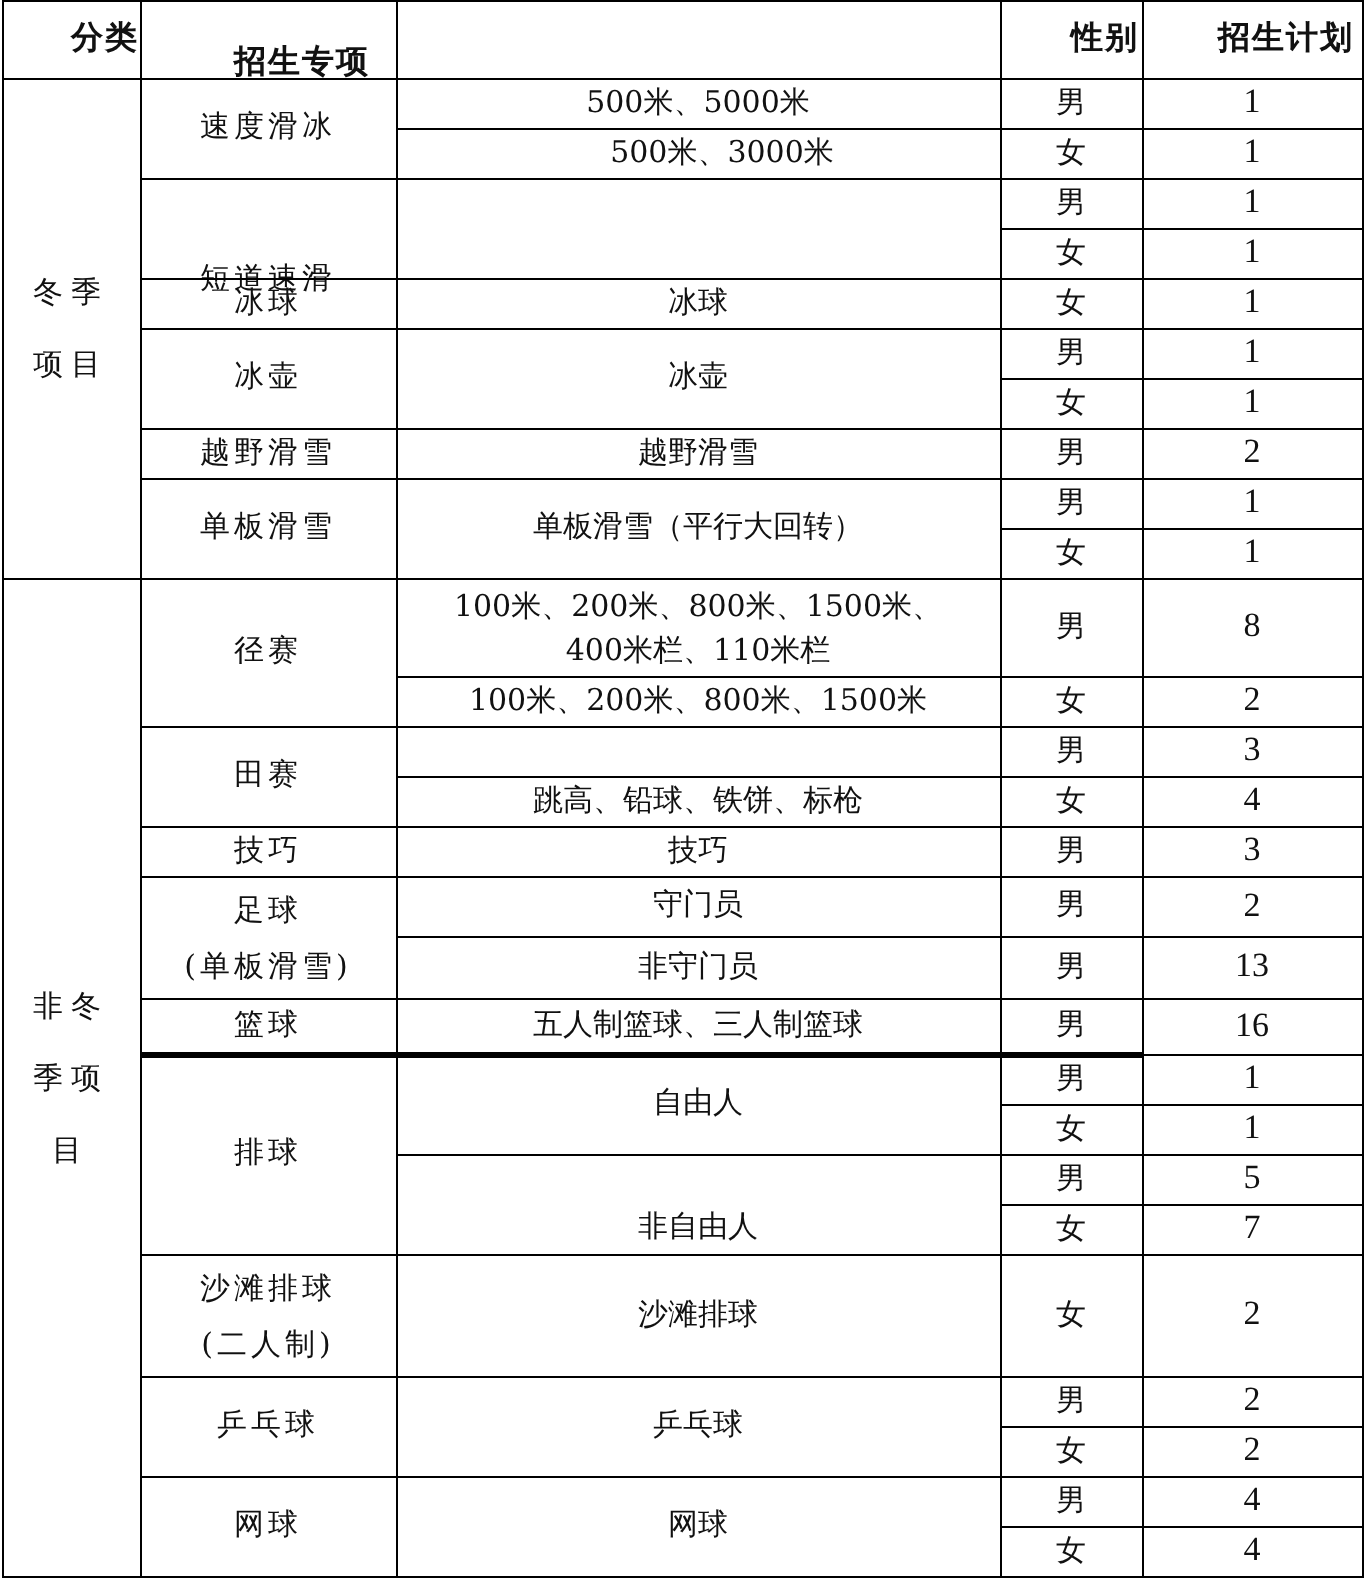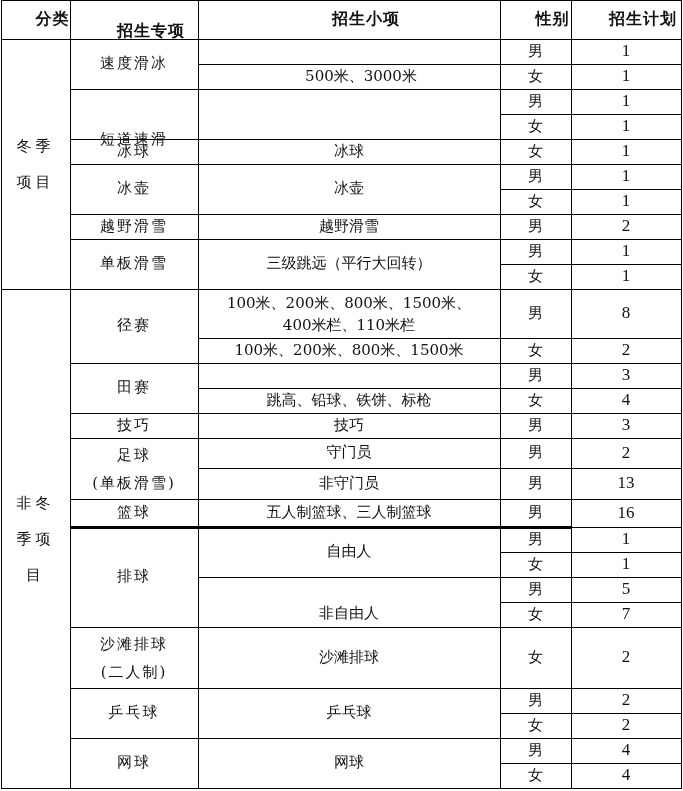--- a/index.html
+++ b/index.html
@@ -17,21 +17,20 @@
   .num { font-family: "Liberation Serif", "DejaVu Serif", serif; font-size: 17px; }
   .sp { letter-spacing: 2px; }
 </style>
 </head>
 <body>
 
 <div id="tbl">
 
   <div class="cell hdr" style="left:1px;top:0;width:69px;height:39px;">分类</div>
   <div class="cell hdr" style="left:70px;top:12px;width:128px;height:39px;">招生专项</div>
-  <div class="cell hdr" style="left:198px;top:0;width:302px;height:39px;">招生小项</div>
   <div class="cell hdr" style="left:500px;top:0;width:71px;height:39px;">性别</div>
   <div class="cell hdr" style="left:571px;top:0;width:110px;height:39px;">招生计划</div>
 
   <div class="cell vtext" style="left:1px;top:39px;width:69px;height:250px;">冬季
 项目</div>
   <div class="cell vtext" style="left:1px;top:289px;width:69px;height:499px;">非冬
 季项
 目</div>
 
   <div class="cell sp" style="left:70px;top:39px;width:128px;height:50px;">速度滑冰</div>
@@ -47,25 +46,26 @@
 
 (单板滑雪)</div>
   <div class="cell sp" style="left:70px;top:499px;width:128px;height:28px;">篮球</div>
   <div class="cell sp" style="left:70px;top:527px;width:128px;height:100px;">排球</div>
   <div class="cell sp" style="left:70px;top:627px;width:128px;height:61px;line-height:14px;">沙滩排球
 
 (二人制)</div>
   <div class="cell sp" style="left:70px;top:688px;width:128px;height:50px;">乒乓球</div>
   <div class="cell sp" style="left:70px;top:738px;width:128px;height:50px;">网球</div>
 
+  <div class="cell" style="left:198px;top:39px;width:302px;height:25px;">500米、5000米</div>
   <div class="cell" style="left:198px;top:64px;width:302px;height:25px;padding-left:24px;">500米、3000米</div>
   <div class="cell" style="left:198px;top:139px;width:302px;height:25px;">冰球</div>
   <div class="cell" style="left:198px;top:164px;width:302px;height:50px;">冰壶</div>
   <div class="cell" style="left:198px;top:214px;width:302px;height:25px;">越野滑雪</div>
-  <div class="cell" style="left:198px;top:239px;width:302px;height:50px;">三级跳远（平行大回转）</div>
+  <div class="cell" style="left:198px;top:239px;width:302px;height:50px;">单板滑雪（平行大回转）</div>
   <div class="cell" style="left:198px;top:289px;width:302px;height:49px;line-height:22px;">100米、200米、800米、1500米、
 400米栏、110米栏</div>
   <div class="cell" style="left:198px;top:338px;width:302px;height:25px;">100米、200米、800米、1500米</div>
   <div class="cell" style="left:198px;top:388px;width:302px;height:25px;">跳高、铅球、铁饼、标枪</div>
   <div class="cell" style="left:198px;top:413px;width:302px;height:25px;">技巧</div>
   <div class="cell" style="left:198px;top:438px;width:302px;height:30px;">守门员</div>
   <div class="cell" style="left:198px;top:468px;width:302px;height:31px;">非守门员</div>
   <div class="cell" style="left:198px;top:499px;width:302px;height:28px;">五人制篮球、三人制篮球</div>
   <div class="cell" style="left:198px;top:527px;width:302px;height:50px;">自由人</div>
   <div class="cell" style="left:198px;top:589px;width:302px;height:50px;">非自由人</div>

